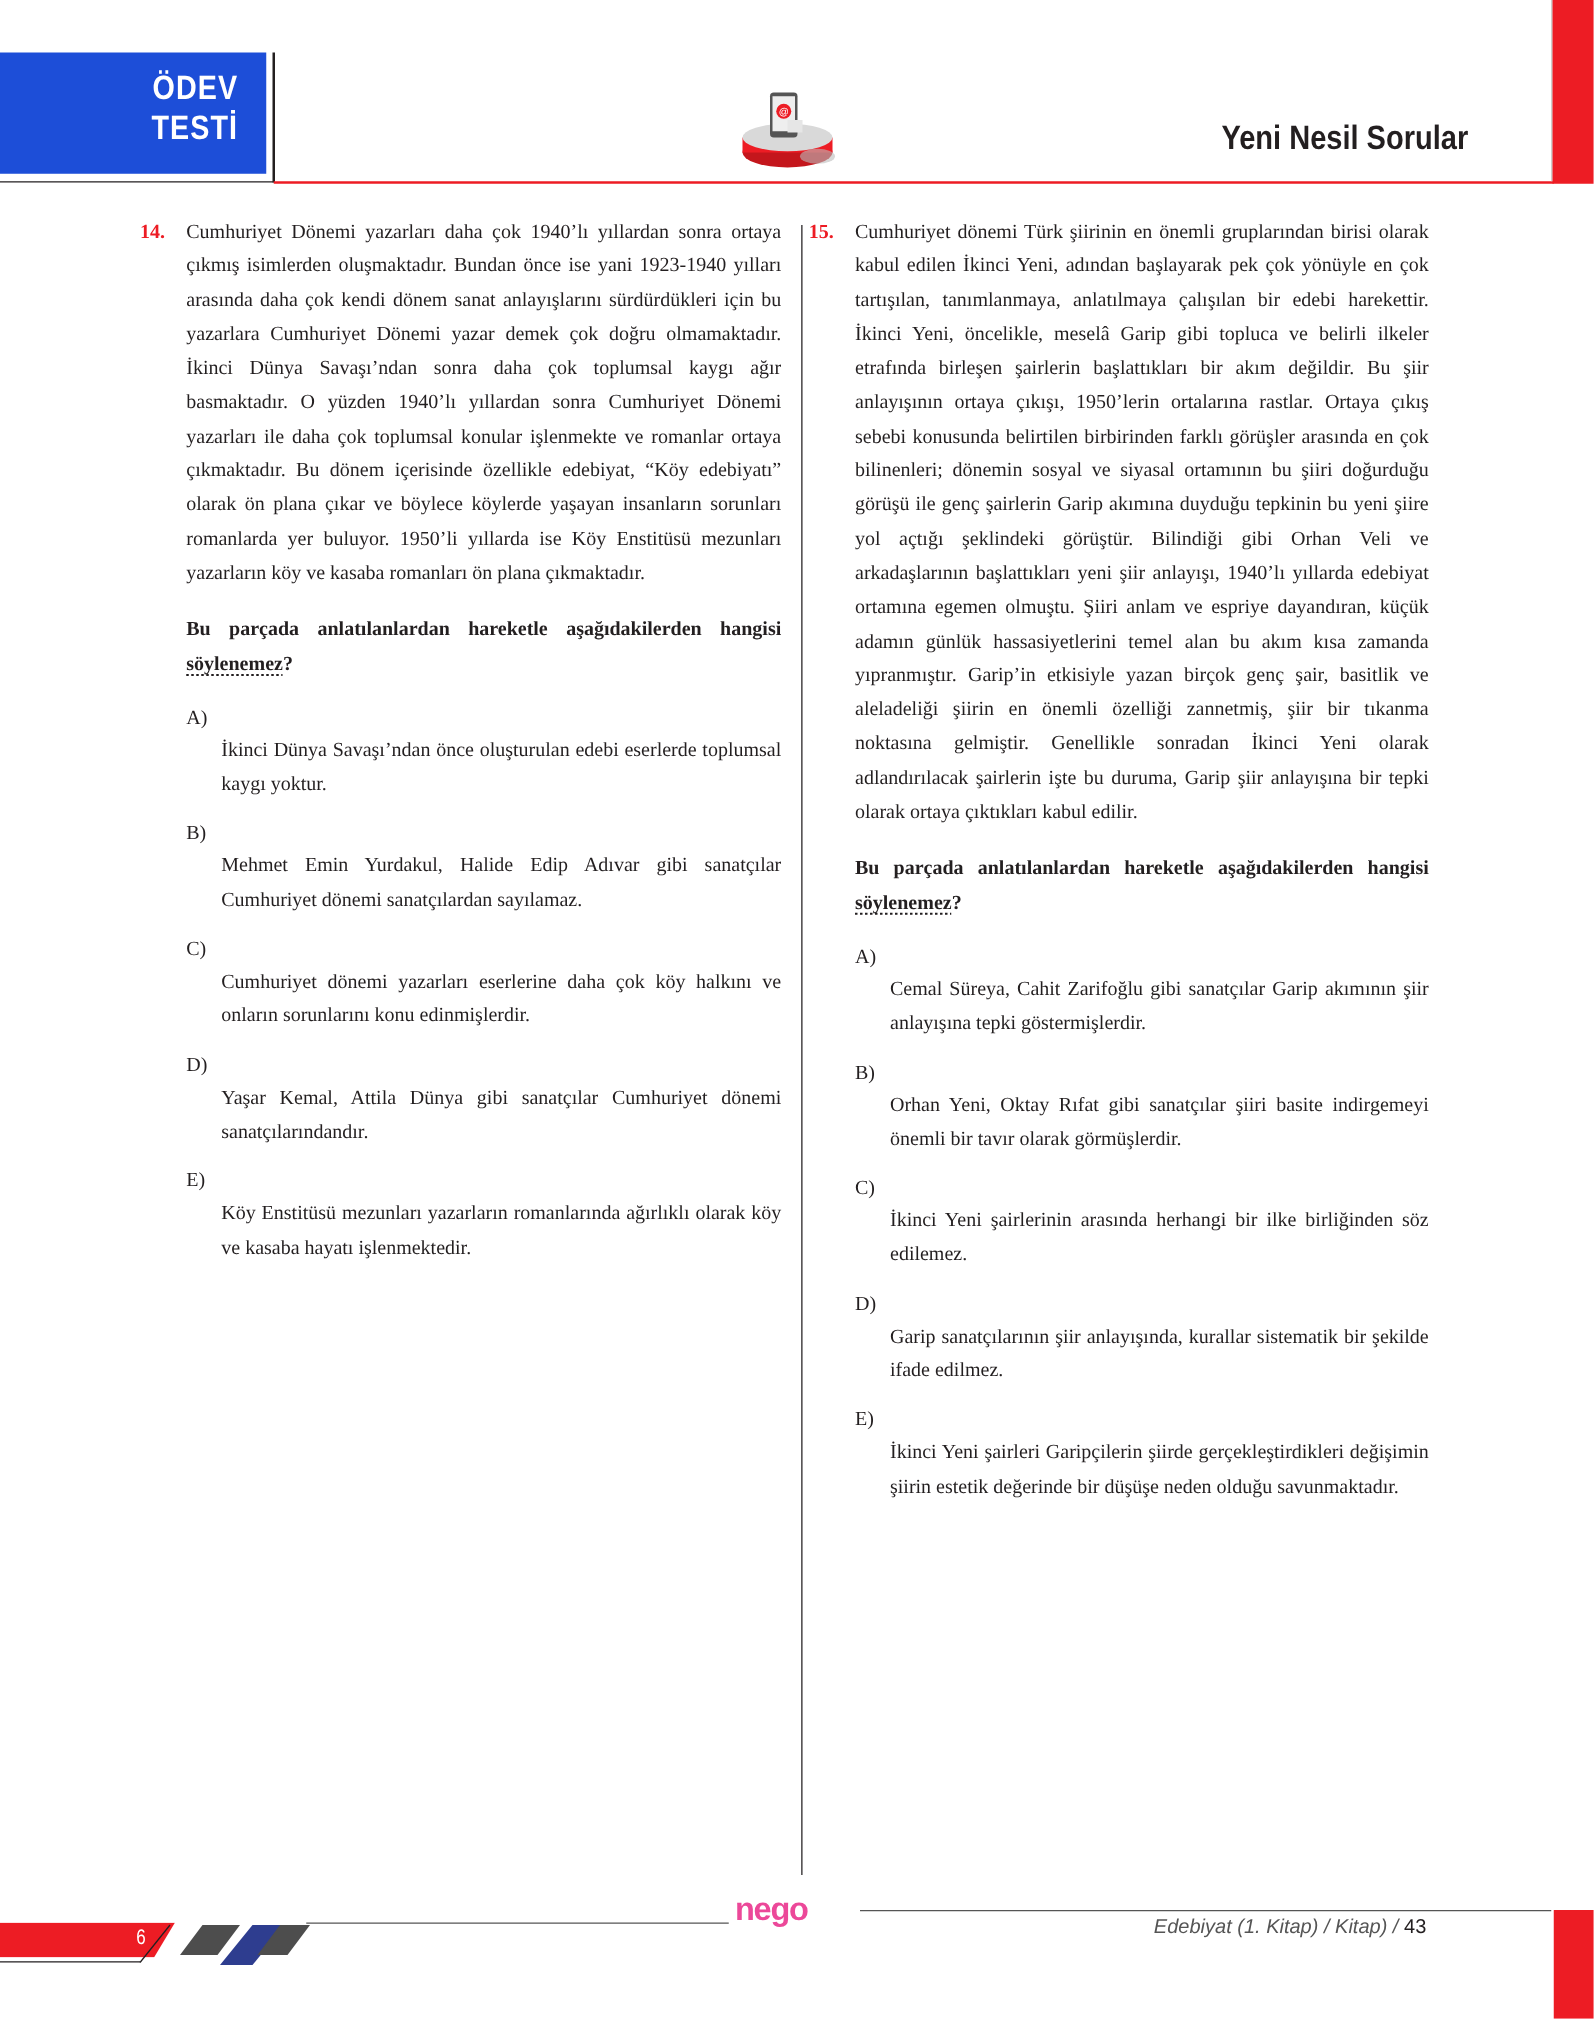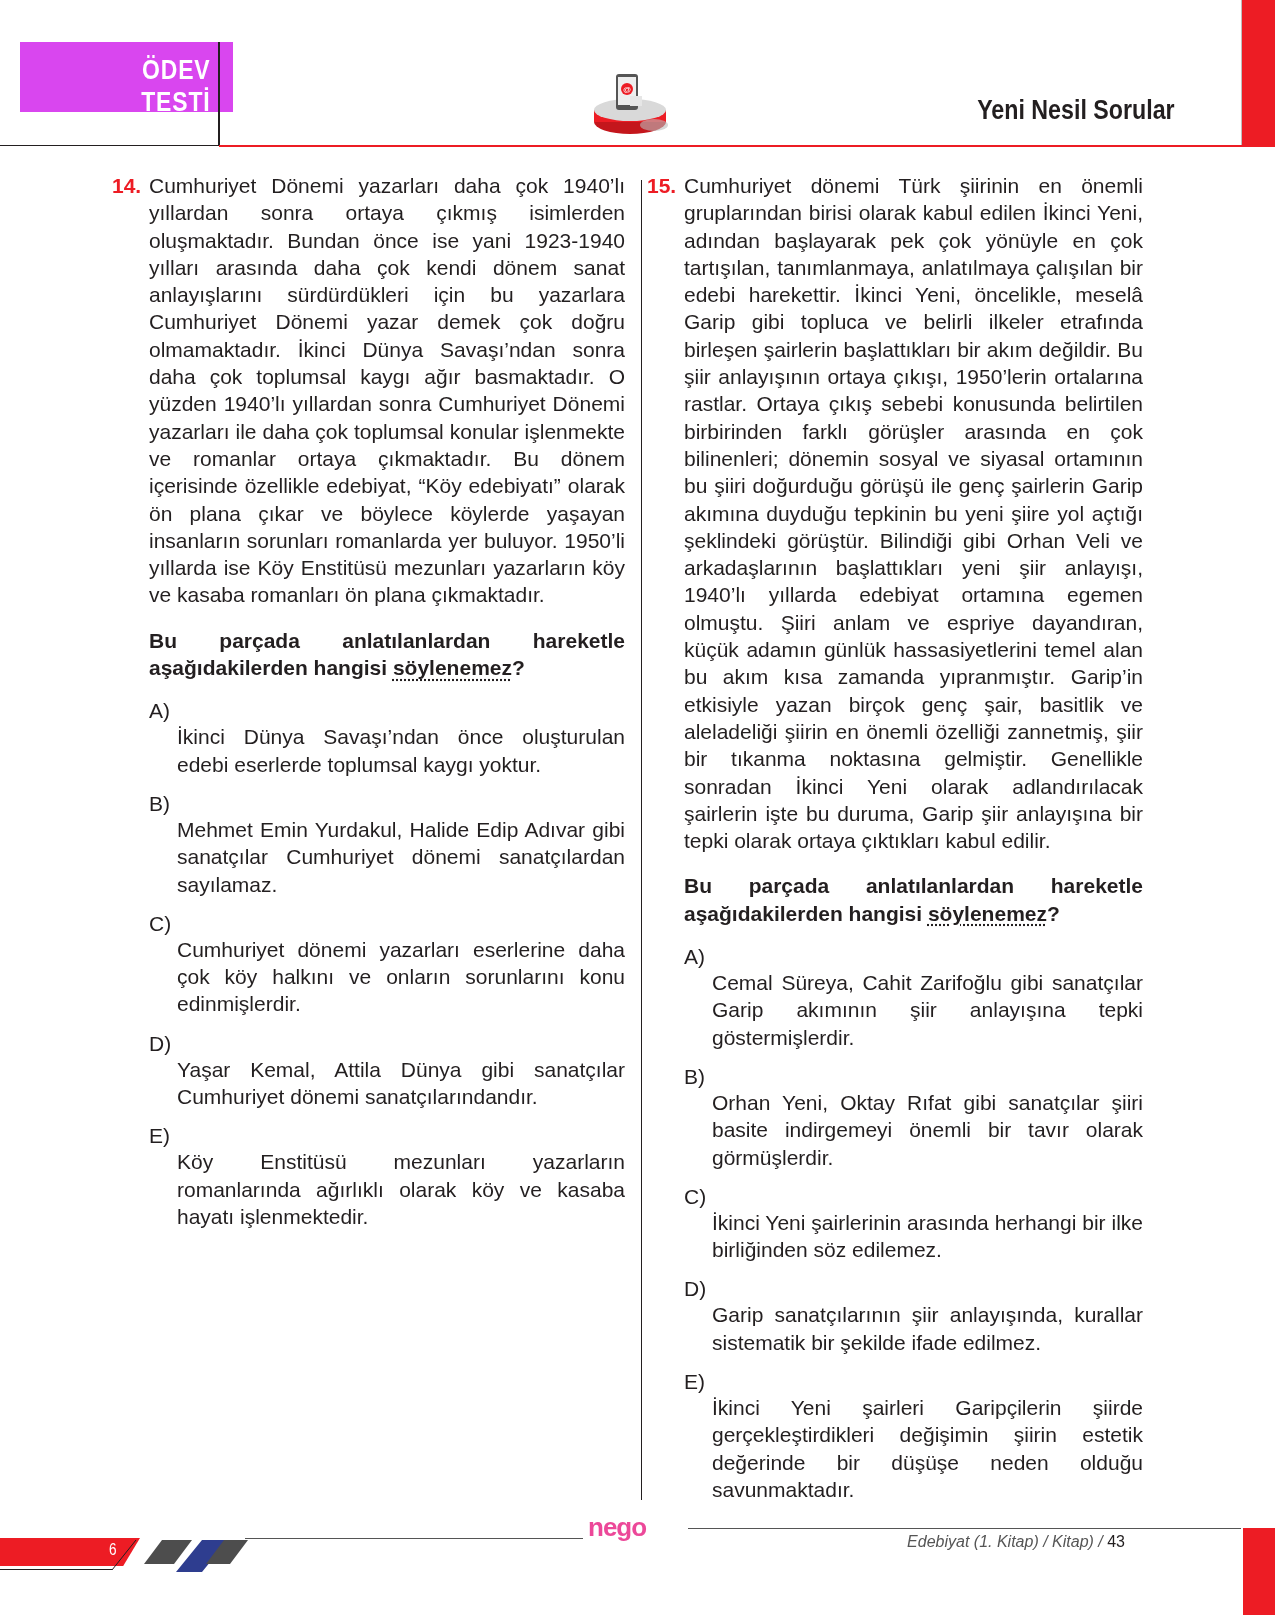--- a/index.html
+++ b/index.html
@@ -1,37 +1,37 @@
 <!DOCTYPE html>
 <html><head>
 <meta charset="utf-8">
 <style>
   html, body { margin:0; padding:0; background:#fff; }
   body { width:1275px; height:1615px; position:relative; overflow:hidden;
          font-family:"Liberation Sans", sans-serif; color:#231f20; }
 
   
-  .hdr-box { position:absolute; left:0; top:42px; width:213px; height:70px; background:#d946ef;margin-left:20px; }
+  .hdr-box { position:absolute; left:0; top:42px; width:213px; height:97px; background:#1d4ed8; }
   .hdr-box-edge { position:absolute; left:218px; top:42px; width:2px; height:104px; background:#231f20; }
   .hdr-title { position:absolute; right:22px; top:12px; text-align:right; color:#fff;
                font-family:"Liberation Sans", sans-serif; font-weight:bold; font-size:27px;
                line-height:32px; letter-spacing:1px; transform:scaleX(0.85); transform-origin:right top; }
   .hdr-underline-dark { position:absolute; left:0; top:145px; width:219px; height:1px; background:#231f20; }
   .hdr-underline-red { position:absolute; left:219px; top:145px; width:1024px; height:2px; background:#ed1c24; }
   .hdr-rightbar { position:absolute; left:1242px; top:0; width:33px; height:147px; background:#ed1c24; }
   .hdr-rightbar-edge { position:absolute; left:1241px; top:0; width:1px; height:145px; background:#bfbfbf; }
   .hdr-section { position:absolute; right:100px; top:95px; font-weight:bold; font-size:27px;
                  color:#231f20; transform:scaleX(0.86); transform-origin:right top; }
 
   .logo-icon { position:absolute; left:592px; top:70px; width:80px; height:70px; }
 
   
   .divider { position:absolute; left:641px; top:180px; width:1px; height:1320px; background:#231f20; }
 
-  .q { position:absolute; font-size:21px; line-height:27.3px; }
+  .q { position:absolute; font-size:16px; line-height:27.3px;font-family:Liberation Serif, serif; }
   .q-left { left:112px; top:172px; width:513px; }
   .q-right { left:647px; top:172px; width:496px; }
 
   .q-num { position:absolute; left:0; top:0; color:#ed1c24; font-weight:bold; }
   .q-body { margin-left:37px; text-align:justify; }
   .q-body p { margin:0; }
   .q-stem { margin-top:18px; font-weight:bold; text-align:justify; }
   .q-stem .u { text-decoration:underline dotted; text-underline-offset:4px; }
   .opts { margin-top:16px; }
   .opt { display:flex; margin-bottom:12px; }
@@ -42,21 +42,21 @@
   .ft-red { position:absolute; left:0; top:1538px; width:140px; height:28px; background:#ed1c24;
             clip-path:polygon(0 0,100% 0,88% 100%,0 100%); }
   .ft-page { position:absolute; left:108px; top:1540px; color:#fff; font-size:17px;
              transform:scaleX(0.8); }
   .ft-baseline { position:absolute; left:0; top:1569px; width:112px; height:1px; background:#231f20; }
   .ft-slash { position:absolute; top:1538px; height:34px; }
   .ft-line { position:absolute; left:245px; top:1538px; width:338px; height:1px; background:#555; }
   .ft-line2 { position:absolute; left:688px; top:1528px; width:553px; height:1px; background:#555; }
   .ft-brand { position:absolute; left:588px; top:1512px; font-weight:bold; font-size:26px; color:#ec4899;
               letter-spacing:-1px; }
-  .ft-book { position:absolute; right:150px; top:1533px; font-size:16px; color:#555; font-style:italic; }
+  .ft-book { position:absolute; right:134px; top:1533px; font-size:16px; color:#555; font-style:italic; }
   .ft-book b { font-style:normal; font-weight:normal; color:#231f20; }
   .ft-rightbar { position:absolute; left:1243px; top:1528px; width:32px; height:87px; background:#ed1c24; }
 </style>
 </head>
 <body>
 
 <div class="hdr-box">
   <div class="hdr-title">
     <div>ÖDEV</div>
     <div>TESTİ</div>

